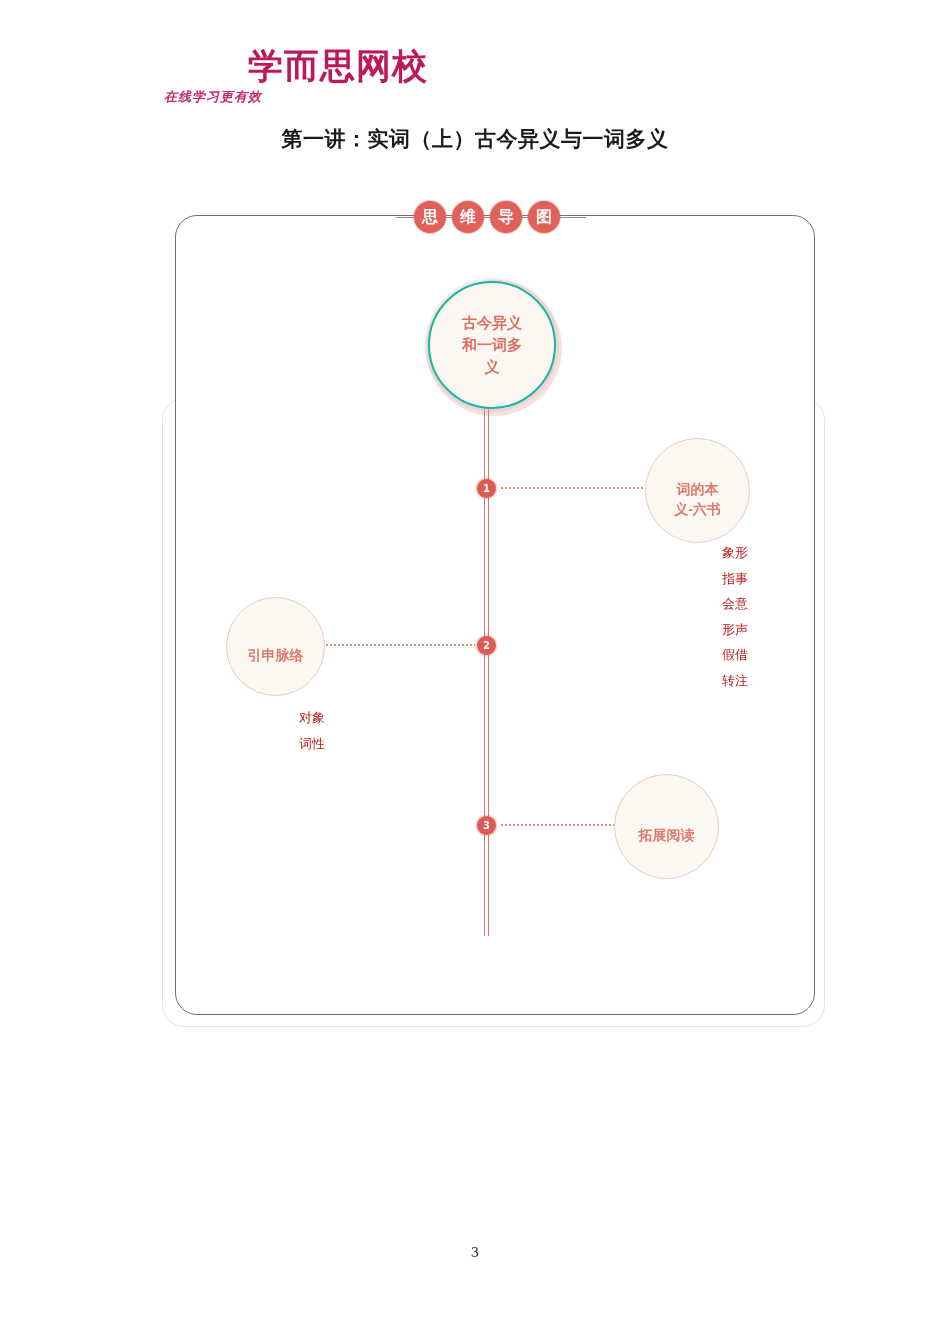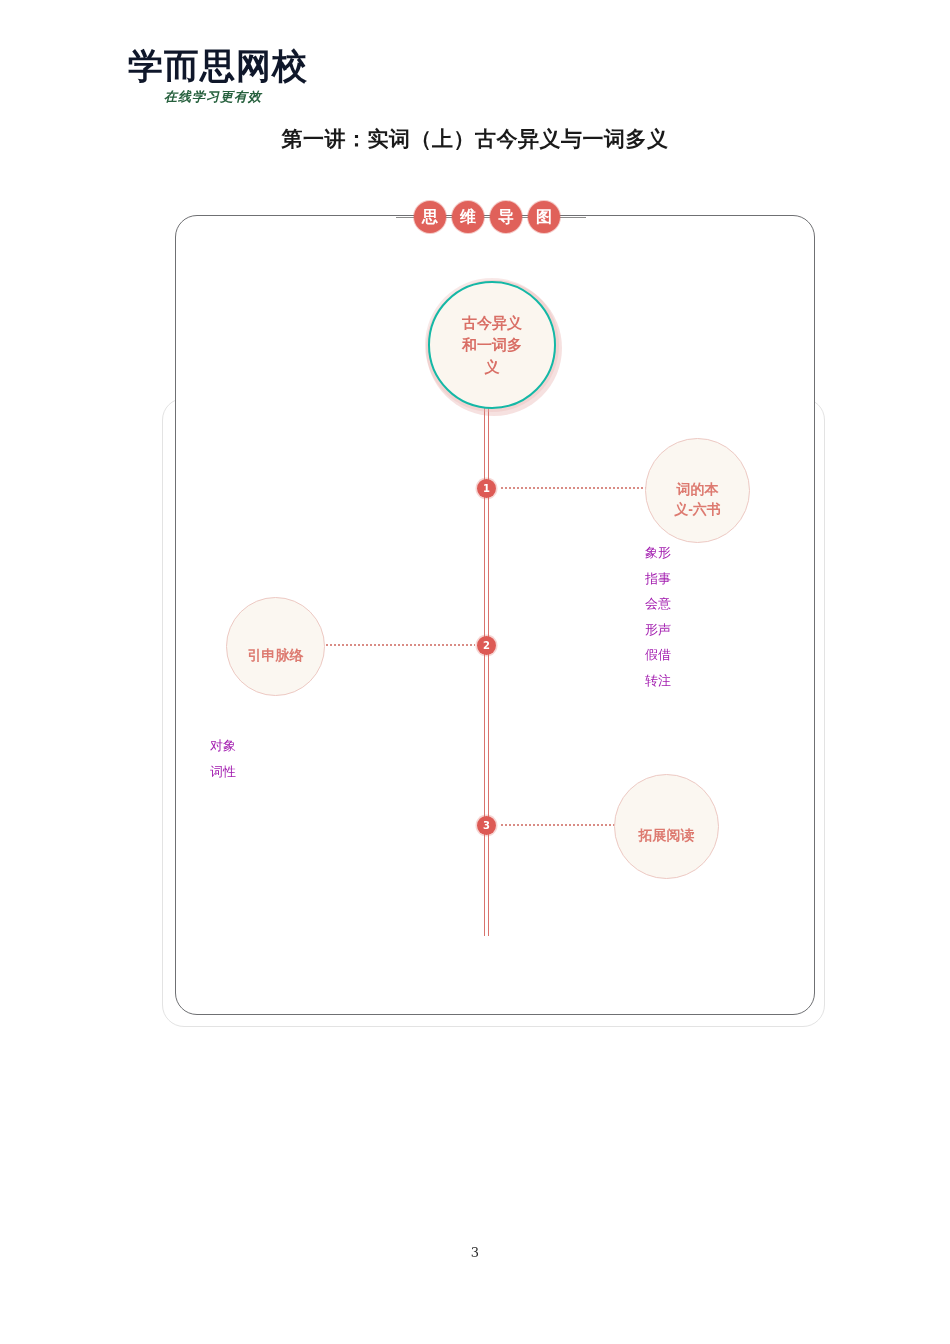--- a/index.html
+++ b/index.html
@@ -20,31 +20,32 @@
     position: absolute;
     left: 128px;
     top: 46px;
     width: 300px;
     height: 66px;
   }
   #logo-wordmark {
     font-family: "DejaVu Sans", sans-serif;
     font-size: 35px;
     font-weight: bold;
-    color: #0f172a;
+    color: #be185d;
     letter-spacing: 1px;
     line-height: 40px;
     white-space: nowrap;
+    text-align: right;
   }
   #logo-tagline {
     font-family: "DejaVu Serif", serif;
     font-size: 13px;
     font-style: italic;
     font-weight: bold;
-    color: #14532d;
+    color: #be185d;
     letter-spacing: 1px;
     margin-top: 2px;
     margin-left: 36px;
     opacity: .92;
     white-space: nowrap;
   }
 
   #page-title {
     position: absolute;
     left: 0;
@@ -172,28 +173,28 @@
     text-align: center;
     margin-top: 16px;
   }
 
   #node-1 { left: 645px; top: 438px; width: 103px; height: 103px; }
   #node-2 { left: 226px; top: 597px; width: 97px;  height: 97px;  }
   #node-3 { left: 614px; top: 774px; width: 103px; height: 103px; }
 
   .sub-list {
     position: absolute;
-    text-align: left;
-    color: #a21caf;
+    text-align: right;
+    color: #b91c1c;
     font-size: 13px;
     line-height: 25.5px;
     font-weight: normal;
   }
   #sub-1 { left: 645px; top: 540px; width: 103px; }
-  #sub-2 { left: 210px; top: 705px; width: 97px; margin-top: 28px;  }
+  #sub-2 { left: 228px; top: 705px; width: 97px;  }
 
   
   .marker {
     position: absolute;
     width: 19px;
     height: 19px;
     border-radius: 50%;
     background: #dd5a55;
     color: #ffffff;
     font-family: "DejaVu Sans", sans-serif;

